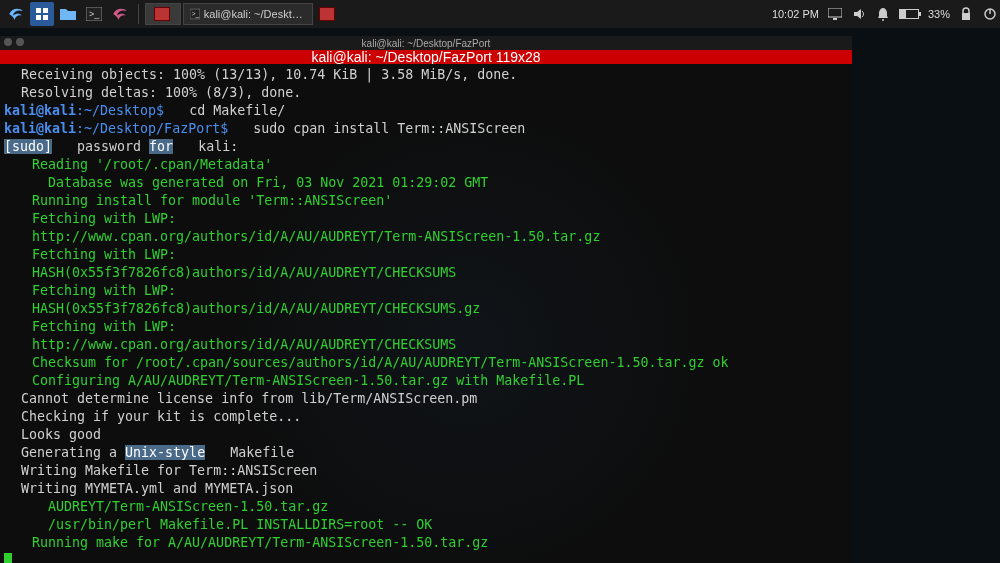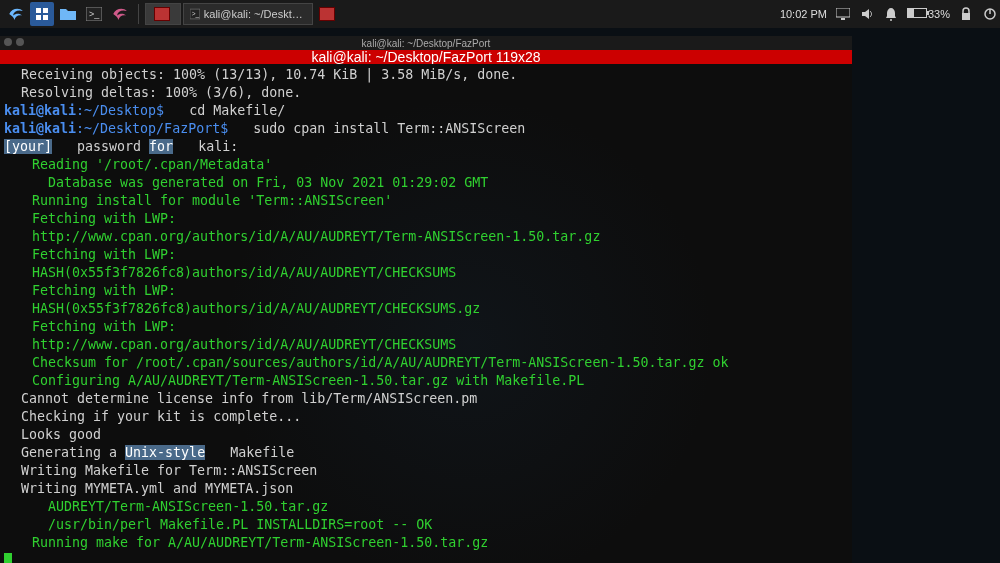--- a/index.html
+++ b/index.html
@@ -161,21 +161,21 @@
           <path fill="#ccc" d="M2 5h3l4-3v10l-4-3H2z"></path>
           <path stroke="#ccc" fill="none" d="M10 4c2 2 2 4 0 6"></path>
         </svg>
     </div>
     <div class="tray-icon">
       <svg width="14" height="14" viewBox="0 0 14 14">
           <path fill="#ccc" d="M7 1c2 0 4 2 4 5v3l1 2H2l1-2V6c0-3 2-5 4-5z"></path>
           <circle cx="7" cy="13" r="1" fill="#ccc"></circle>
         </svg>
     </div>
-    <div style="display:flex;gap:1px">
+    <div style="display:flex;align-items:center;gap:9px">
       <div class="battery">
         <div class="battery-fill" style="width:33%"></div>
       </div>
       <span>33%</span>
     </div>
     <div class="tray-icon">
       <svg width="12" height="14" viewBox="0 0 12 14">
           <rect x="2" y="6" width="8" height="7" fill="#ccc"></rect>
           <path d="M3 6V4a3 3 0 016 0v2" fill="none" stroke="#ccc" stroke-width="1.5"></path>
         </svg>
@@ -195,24 +195,24 @@
       <div class="winbtn"></div>
       <div class="winbtn"></div>
     </div>
     <span>kali@kali: ~/Desktop/FazPort</span>
   </div>
   <div class="tabbar">
     <span>kali@kali: ~/Desktop/FazPort 119x28</span>
   </div>
 
   <div class="termbody"><span class="white">Receiving objects: 100% (13/13), 10.74 KiB | 3.58 MiB/s, done.</span>
-<span class="white">Resolving deltas: 100% (3/6), done.</span>
+<span class="white">Resolving deltas: 100% (8/3), done.</span>
 <span class="blue bold">kali@kali</span><span class="blue">:~/Desktop$</span><span class="white"> cd Makefile/</span>
 <span class="blue bold">kali@kali</span><span class="blue">:~/Desktop/FazPort$</span><span class="white"> sudo cpan install Term::ANSIScreen</span>
-<span class="hl">[your]</span><span class="white"> password </span><span class="hl">for</span><span class="white"> kali:</span>
+<span class="hl">[sudo]</span><span class="white"> password </span><span class="hl">for</span><span class="white"> kali:</span>
 <span class="green">Reading '/root/.cpan/Metadata'</span>
 <span class="green">  Database was generated on Fri, 03 Nov 2021 01:29:02 GMT</span>
 <span class="green">Running install for module 'Term::ANSIScreen'</span>
 <span class="green">Fetching with LWP:</span>
 <span class="green">http://www.cpan.org/authors/id/A/AU/AUDREYT/Term-ANSIScreen-1.50.tar.gz</span>
 <span class="green">Fetching with LWP:</span>
 <span class="green">HASH(0x55f3f7826fc8)authors/id/A/AU/AUDREYT/CHECKSUMS</span>
 <span class="green">Fetching with LWP:</span>
 <span class="green">HASH(0x55f3f7826fc8)authors/id/A/AU/AUDREYT/CHECKSUMS.gz</span>
 <span class="green">Fetching with LWP:</span>

